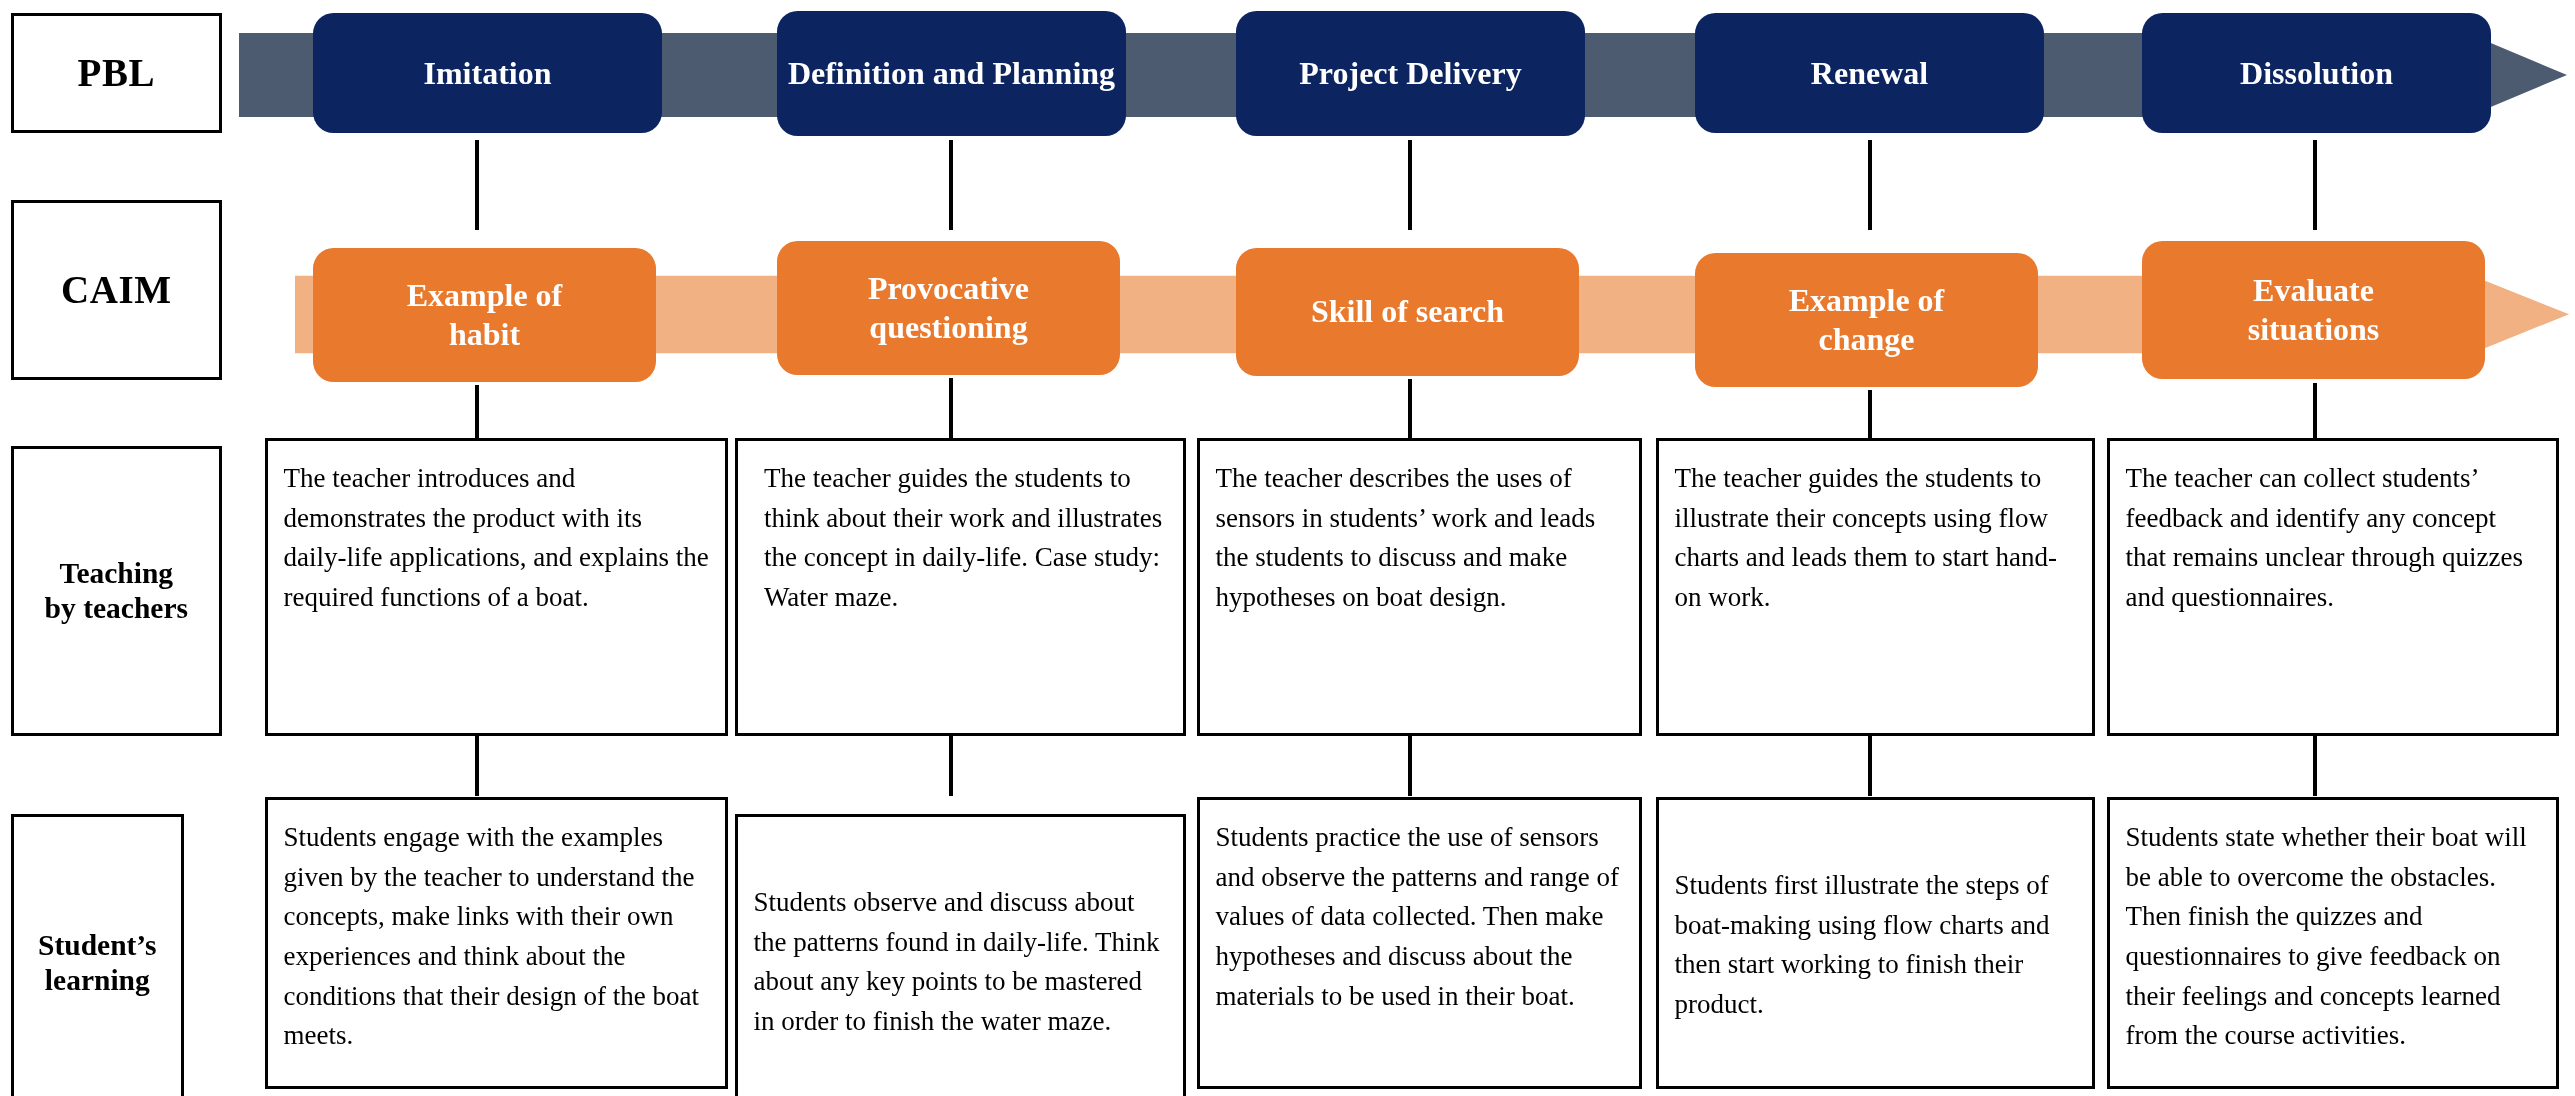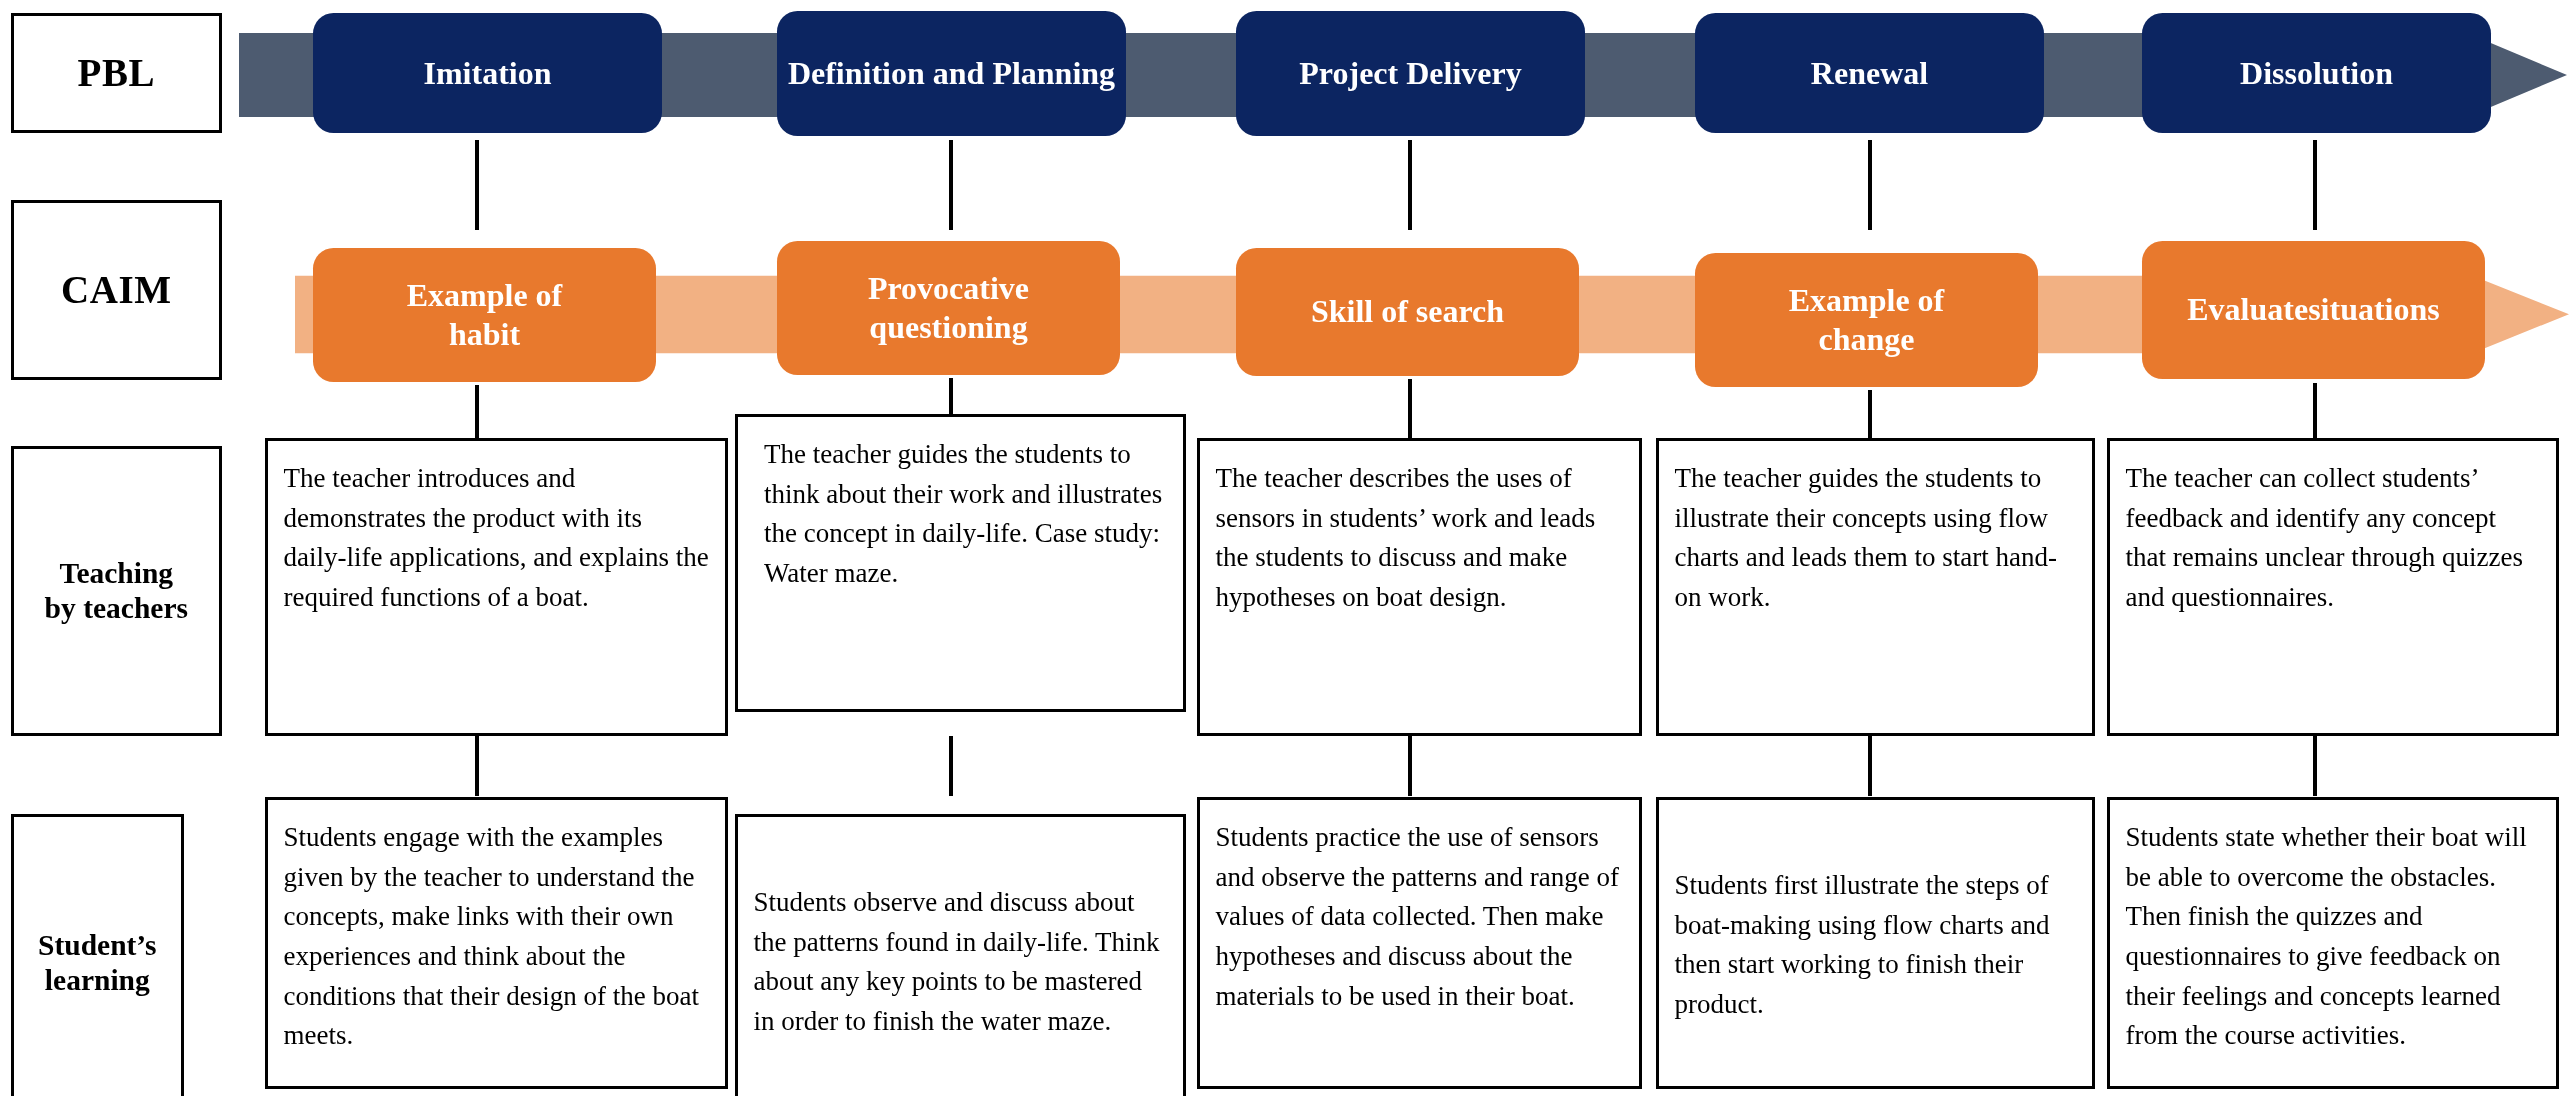--- a/index.html
+++ b/index.html
@@ -140,40 +140,40 @@
     <span>Provocative</span>
     <span>questioning</span>
   </div>
   <div class="chip caim" style="left:1236px; top:248px; width:343px; height:128px;">
     <span>Skill of search</span>
   </div>
   <div class="chip caim" style="left:1695px; top:253px; width:343px; height:134px; flex-direction:column;">
     <span>Example of</span>
     <span>change</span>
   </div>
-  <div class="chip caim" style="left:2142px; top:241px; width:343px; height:138px; flex-direction:row;text-align:right;">
+  <div class="chip caim" style="left:2142px; top:241px; width:343px; height:138px; flex-direction:column;text-align:right;">
     <span>Evaluate</span>
     <span>situations</span>
   </div>
 
   <div class="conn" style="left:475px;  top:385px; height:53px;"></div>
   <div class="conn" style="left:949px; top:378px; height:60px;"></div>
   <div class="conn" style="left:1408px; top:379px; height:59px;"></div>
   <div class="conn" style="left:1868px; top:390px; height:48px;"></div>
   <div class="conn" style="left:2313px; top:383px; height:55px;"></div>
 
   <div class="row-label small" style="left:10.8px; top:446px; width:211px; height:290px; flex-direction:column;">
     <span>Teaching</span>
     <span>by teachers</span>
   </div>
 
   <div class="card" style="left:265px; top:438px; width:463px; height:298px;">
     <span>The teacher introduces and demonstrates the product with its daily-life applications, and explains the required functions of a boat.</span>
   </div>
-  <div class="card" style="left:735px; top:414px; width:451px; height:298px;padding-left:26px;">
+  <div class="card" style="left:735px; top:438px; width:451px; height:298px;padding-left:26px;">
     <span>The teacher guides the students to think about their work and illustrates the concept in daily-life. Case study: Water maze.</span>
   </div>
   <div class="card" style="left:1197px; top:438px; width:445px; height:298px;">
     <span>The teacher describes the uses of sensors in students’ work and leads the students to discuss and make hypotheses on boat design.</span>
   </div>
   <div class="card" style="left:1656px; top:438px; width:439px; height:298px;">
     <span>The teacher guides the students to illustrate their concepts using flow charts and leads them to start hand-on work.</span>
   </div>
   <div class="card" style="left:2107px; top:438px; width:452px; height:298px;">
     <span>The teacher can collect students’ feedback and identify any concept that remains unclear through quizzes and questionnaires.</span>

